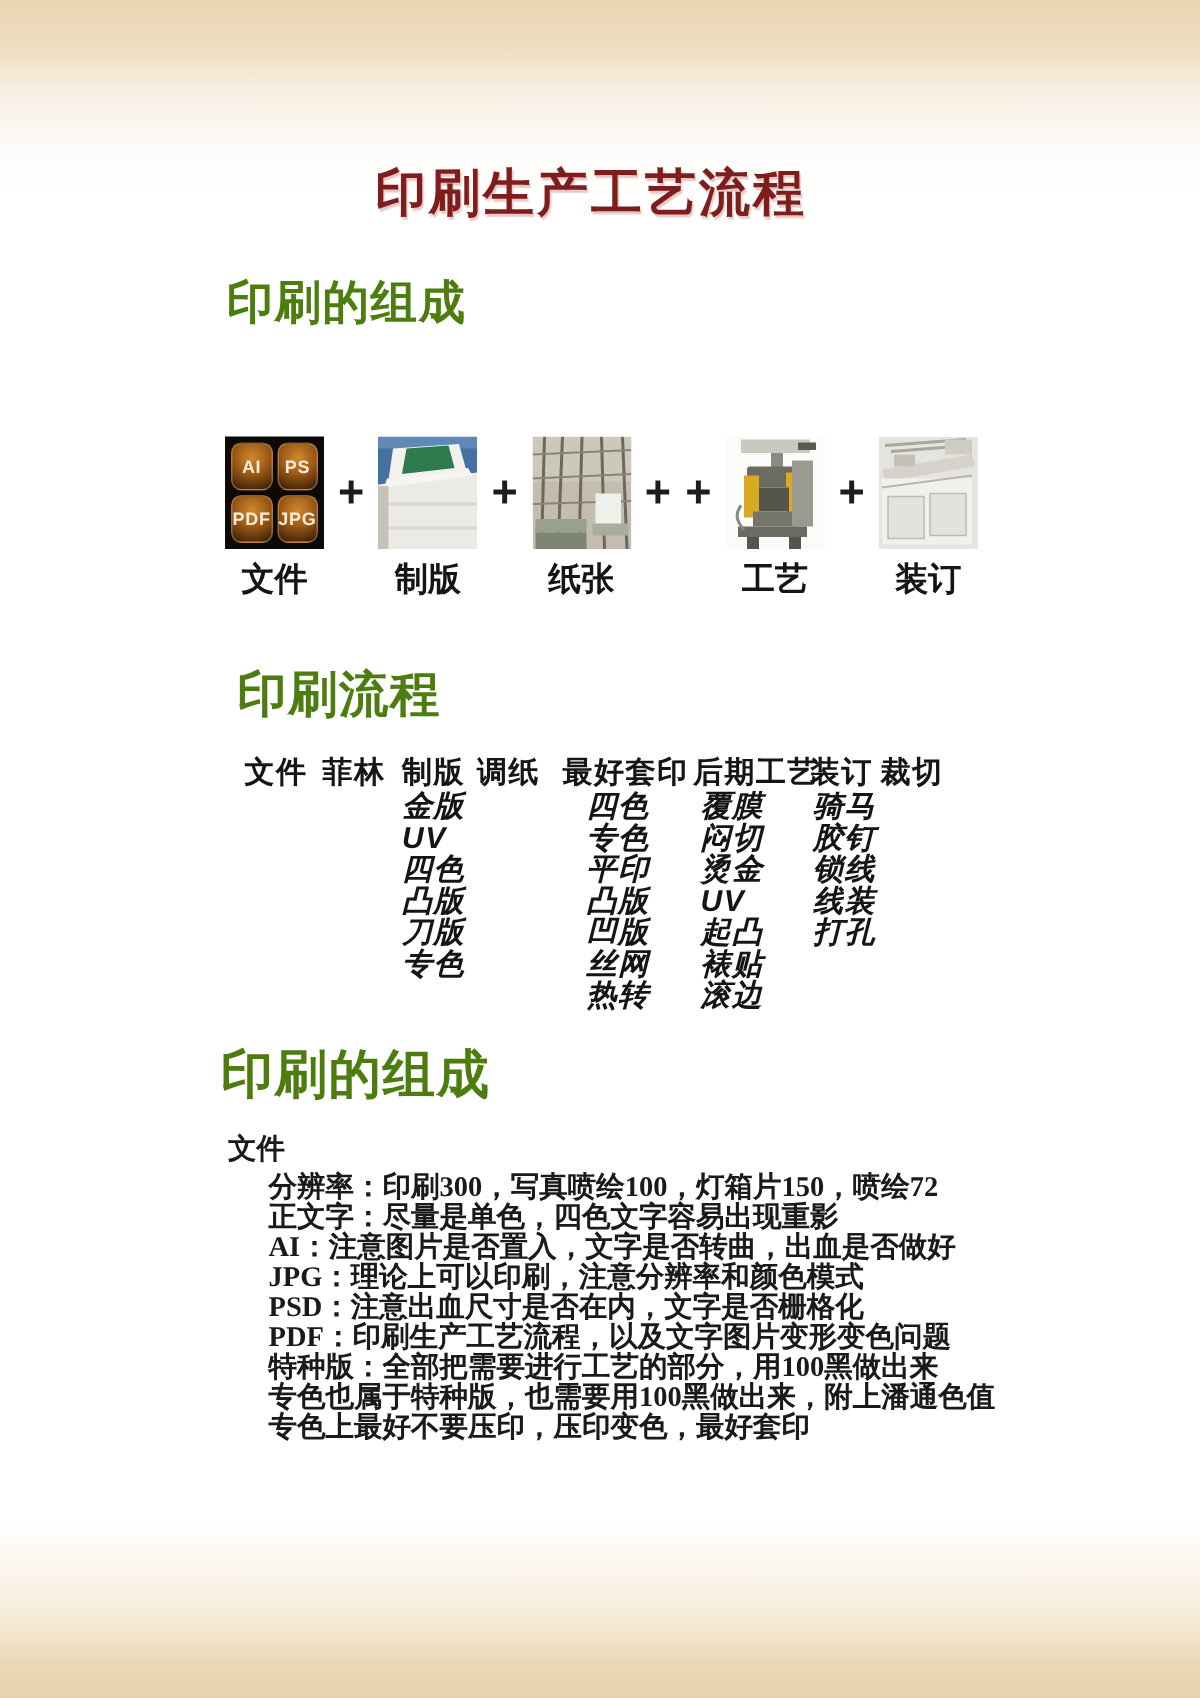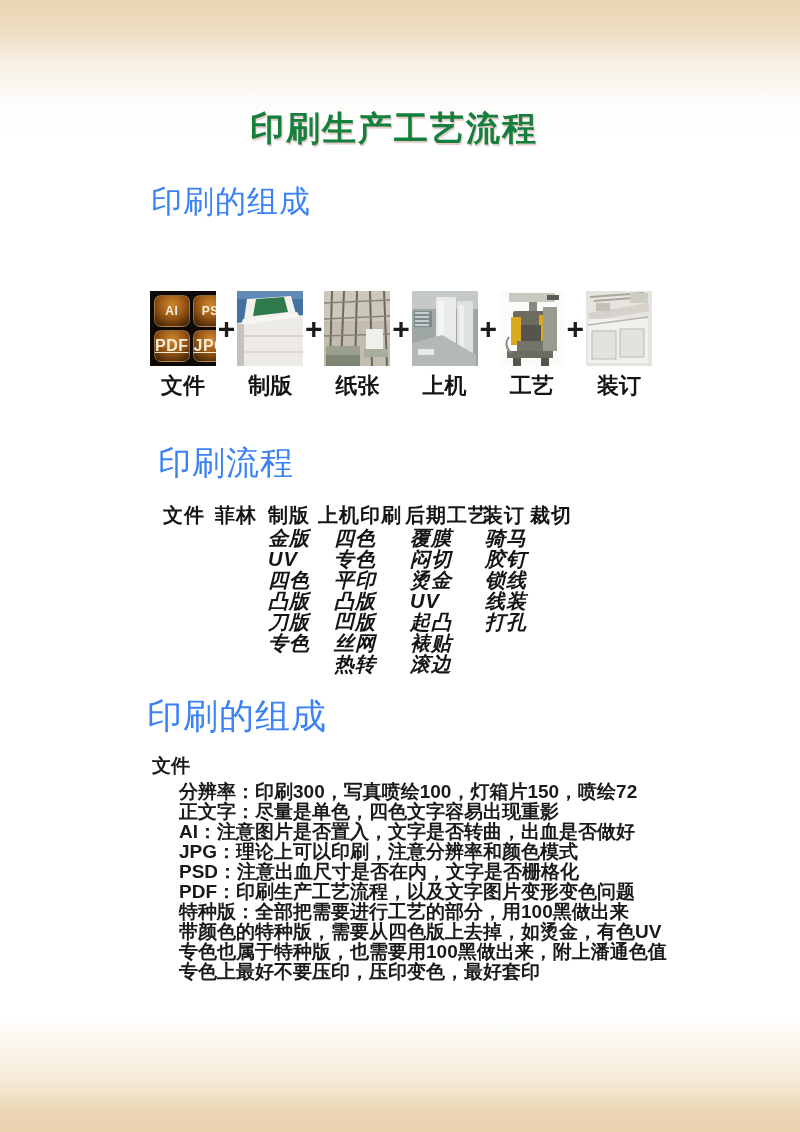--- a/index.html
+++ b/index.html
@@ -8,62 +8,62 @@
     font-family:"Liberation Sans","DejaVu Sans",sans-serif;
     background:linear-gradient(180deg,
       #ebd5b3 0px, #eedcbf 28px, #f7efe2 62px, #fdfcfa 100px,
       #ffffff 135px, #ffffff 1015px, #f6ebd8 1080px, #ecd7b6 1110px, #e9d1ae 1132px);
     color:#151515;
   }
   .page { position:relative; width:800px; height:1132px; }
 
   .main-title {
     position:absolute; top:106px; left:0; width:788px; text-align:center;
-    font-size:34px; font-weight:900; letter-spacing:2px; color:#15803d;
+    font-size:34px; font-weight:900; letter-spacing:2px; color:#7f1d1d;
     text-shadow:1px 2px 1px rgba(150,40,30,0.25);
   }
-  .sec-title { position:absolute; font-weight:400; color:#3b82f6; letter-spacing:1px; }
+  .sec-title { position:absolute; font-weight:700; color:#4d7c0f; letter-spacing:1px; }
   .sec-title.t1 { top:181px; left:151px; font-size:31px; }
   .sec-title.t2 { top:441px; left:158px; font-size:33px; }
   .sec-title.t3 { top:693px; left:147px; font-size:35px; }
 
   
   .components { position:absolute; top:291px; left:150px; width:502px;
     display:flex; justify-content:space-between; align-items:flex-start; }
   .comp { width:66px; display:flex; flex-direction:column; align-items:center; }
   .comp-img { width:66px; height:75px; position:relative; overflow:hidden; }
   .comp-label { margin-top:5px; font-size:22px; font-weight:800; white-space:nowrap; }
   .plus { height:75px; display:flex; align-items:center; font-size:30px; font-weight:900; color:#1c1c1c; }
 
   .fileicons { background:#0c0907; padding:4px; display:grid;
     grid-template-columns:1fr 1fr; grid-template-rows:1fr 1fr; gap:3px; }
   .badge { border-radius:7px; display:flex; align-items:center; justify-content:center;
     background:radial-gradient(circle at 50% 30%, #d0882f 0%, #9c5a16 45%, #59300a 80%, #2a1505 100%);
     border:1px solid rgba(240,200,140,0.35);
     color:#f7ecd9; font-weight:800; font-size:12px; letter-spacing:0.5px; }
-  .badge.small { font-size:16px;text-decoration:underline; }
+  .badge.small { font-size:12px; }
 
   
   .flow-table { position:absolute; top:505px; left:163px; display:flex;
     font-size:20px; font-weight:800; line-height:21px; letter-spacing:1px; }
   .flow-col { flex:0 0 auto; }
   .flow-header { white-space:nowrap; }
   .flow-items { margin-top:2px;font-style:italic; }
   .flow-items div { white-space:nowrap; }
   .w1{width:52px}.w2{width:53px}.w3{width:50px}.w4{width:57px}
   .w5{width:87px}.w6{width:78px}.w7{width:47px}.w8{width:45px}
   .w5 .flow-items{padding-left:16px}
   .w6 .flow-items{padding-left:5px}
   .w7 .flow-items{padding-left:2px}
 
   
   .file-block { position:absolute; top:753px; left:152px; width:520px;
     font-size:19px; font-weight:700; color:#1a1a1a; }
   .file-sub { font-size:19px; font-weight:800; }
-  .file-lines { margin-top:3px; padding-left:27px; line-height:20px; }
+  .file-lines { margin-top:3px; padding-left:27px; line-height:20px;font-family:Liberation Serif, serif; }
   .file-lines div { white-space:nowrap; }
 </style>
 </head>
 <body>
 
 <div class="page">
 
   <div class="main-title">印刷生产工艺流程</div>
 
   <div class="sec-title t1">印刷的组成</div>
@@ -112,37 +112,20 @@
           <rect x="2" y="64" width="34" height="11" fill="#7f8574"></rect>
           <rect x="42" y="38" width="17" height="22" fill="#eef0ec"></rect>
           <rect x="40" y="58" width="24" height="8" fill="#a8ad9c"></rect>
         </svg>
       </div>
       <div class="comp-label">纸张</div>
     </div>
 
     <div class="plus">+</div>
 
-    <div class="comp">
-      <div class="comp-img">
-        <svg width="66" height="75" viewBox="0 0 66 75">
-          <rect x="0" y="0" width="66" height="75" fill="#9fa6a6"></rect>
-          <rect x="0" y="0" width="66" height="18" fill="#c4c9c8"></rect>
-          <rect x="24" y="6" width="20" height="62" rx="2" fill="#e9ebe8"></rect>
-          <rect x="45" y="10" width="16" height="54" rx="2" fill="#dfe2df"></rect>
-          <rect x="26" y="10" width="6" height="50" fill="#f4f5f3"></rect>
-          <rect x="47" y="14" width="5" height="44" fill="#eff0ee"></rect>
-          <rect x="2" y="20" width="18" height="16" fill="#7d8a8c"></rect>
-          <path d="M3,22 h14 M3,26 h14 M3,30 h14 M3,34 h14" stroke="#dfe5e6" stroke-width="1.5"></path>
-          <polygon points="0,52 30,44 64,64 64,75 0,75" fill="#b4b9b6"></polygon>
-          <rect x="6" y="58" width="16" height="6" fill="#e7e9e6"></rect>
-        </svg>
-      </div>
-      <div class="comp-label">上机</div>
-    </div>
 
     <div class="plus">+</div>
 
     <div class="comp">
       <div class="comp-img">
         <svg width="66" height="75" viewBox="0 0 66 75">
           <rect x="0" y="0" width="66" height="75" fill="#fbfbfa"></rect>
           <rect x="10" y="2" width="46" height="9" fill="#c9c9c2"></rect>
           <rect x="48" y="4" width="12" height="5" fill="#5a5a52"></rect>
           <rect x="30" y="11" width="8" height="10" fill="#8a8a80"></rect>
@@ -195,22 +178,25 @@
       <div class="flow-header">制版</div>
       <div class="flow-items">
         <div>金版</div>
         <div>UV</div>
         <div>四色</div>
         <div>凸版</div>
         <div>刀版</div>
         <div>专色</div>
       </div>
     </div>
+    <div class="flow-col w4">
+      <div class="flow-header">调纸</div>
+    </div>
     <div class="flow-col w5">
-      <div class="flow-header">上机印刷</div>
+      <div class="flow-header">最好套印</div>
       <div class="flow-items">
         <div>四色</div>
         <div>专色</div>
         <div>平印</div>
         <div>凸版</div>
         <div>凹版</div>
         <div>丝网</div>
         <div>热转</div>
       </div>
     </div>
@@ -246,19 +232,18 @@
   <div class="file-block">
     <div class="file-sub">文件</div>
     <div class="file-lines">
       <div>分辨率：印刷300，写真喷绘100，灯箱片150，喷绘72</div>
       <div>正文字：尽量是单色，四色文字容易出现重影</div>
       <div>AI：注意图片是否置入，文字是否转曲，出血是否做好</div>
       <div>JPG：理论上可以印刷，注意分辨率和颜色模式</div>
       <div>PSD：注意出血尺寸是否在内，文字是否栅格化</div>
       <div>PDF：印刷生产工艺流程，以及文字图片变形变色问题</div>
       <div>特种版：全部把需要进行工艺的部分，用100黑做出来</div>
-      <div>带颜色的特种版，需要从四色版上去掉，如烫金，有色UV</div>
       <div>专色也属于特种版，也需要用100黑做出来，附上潘通色值</div>
       <div>专色上最好不要压印，压印变色，最好套印</div>
     </div>
   </div>
 
 </div>
 
 </body></html>

